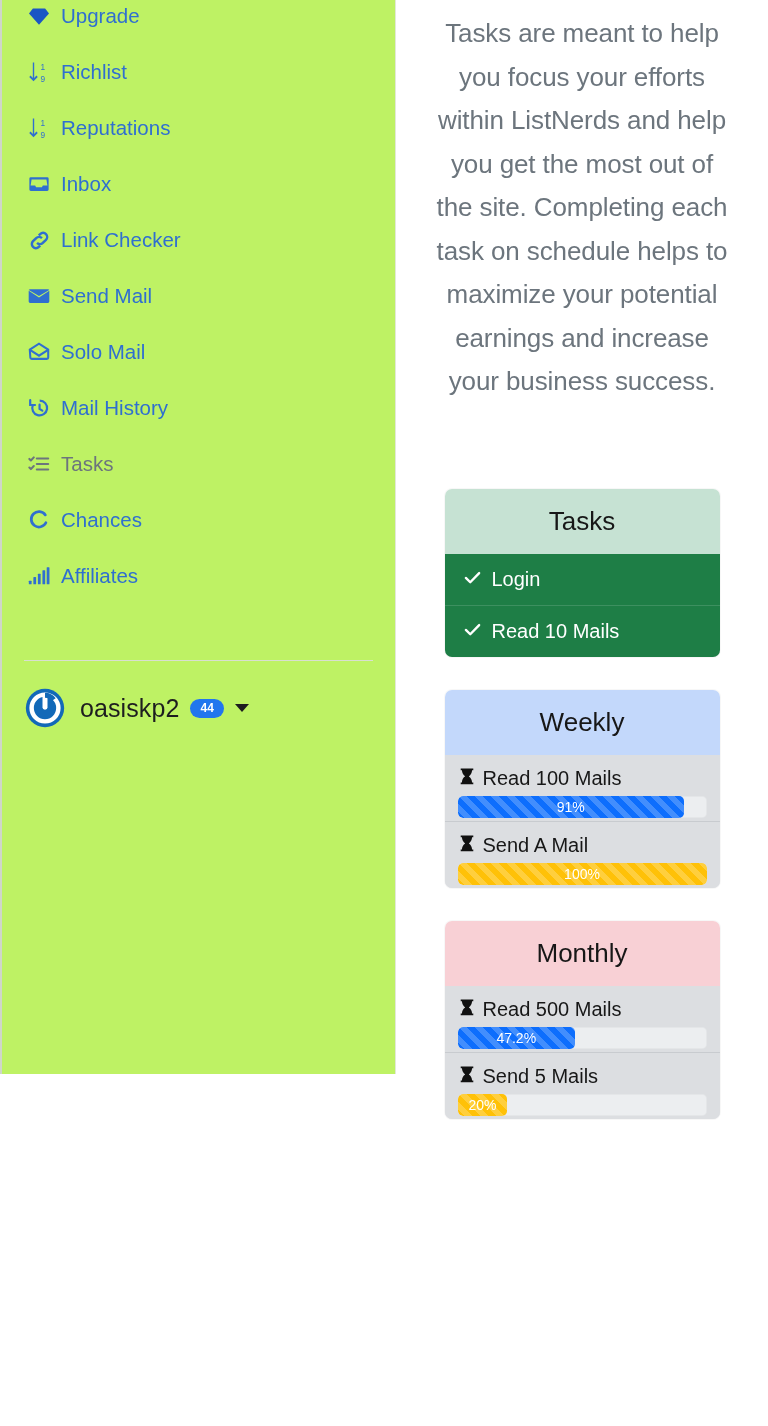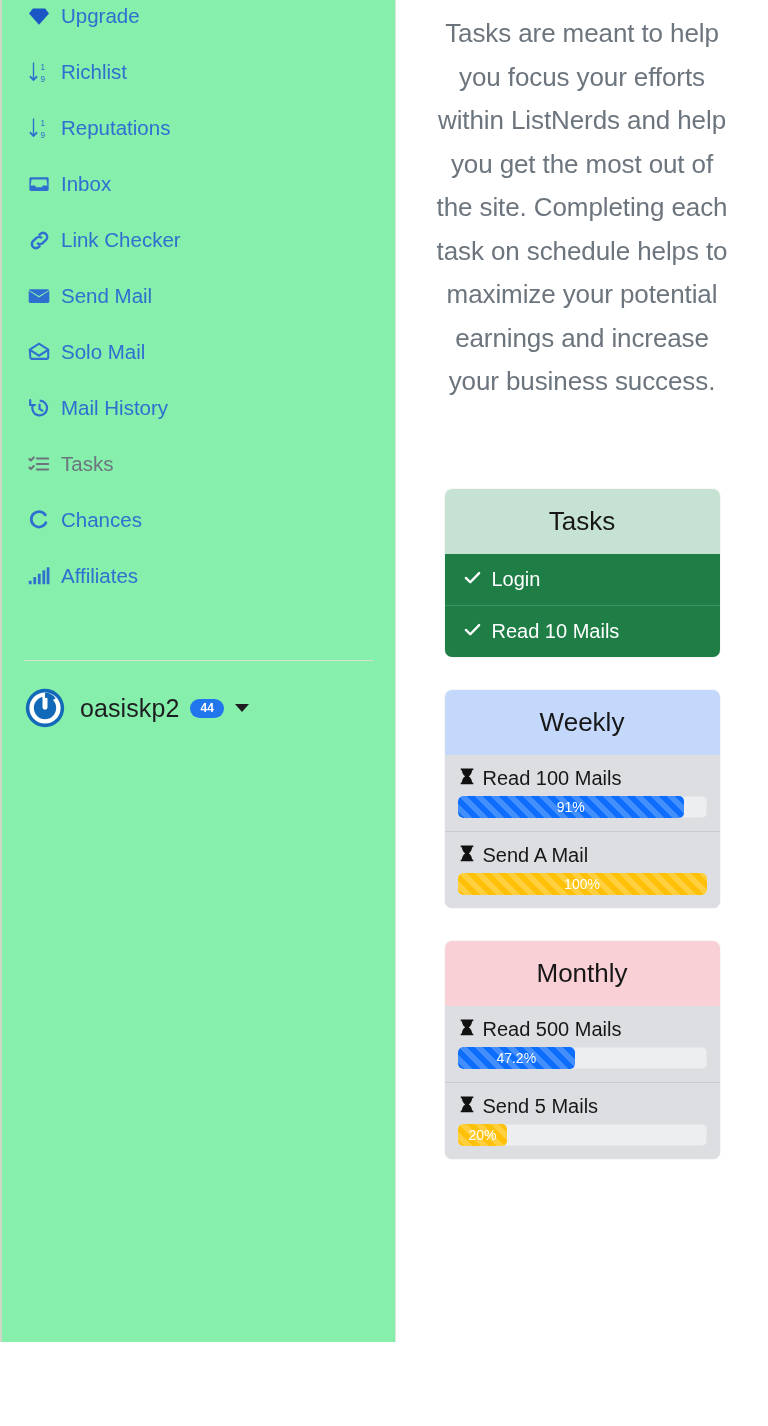--- a/index.html
+++ b/index.html
@@ -10,22 +10,22 @@
     font-family: "Liberation Sans", sans-serif;
     background: #ffffff;
     overflow: hidden;
     position: relative;
   }
   .page { display: flex; width: 768px; height: 1426px; }
 
   
   .sidebar {
     width: 396px;
-    height: 1342px;
-    background: #86efac;
+    height: 1074px;
+    background: #bef264;
     border-right: 1px solid #e2e8d8;
     border-left: 2px solid #cfd6c8;
     padding: 0 0 0 0;
     position: relative;
     flex: 0 0 396px;
   }
   .nav {
     list-style: none;
     margin: 0;
     padding: 0;
@@ -154,21 +154,21 @@
   .task-done:last-child { border-bottom: none; }
   .check {
     display: inline-block;
     margin-right: 10px;
     width: 19px;
     height: 19px;
     flex: 0 0 19px;
   }
 
   .task-prog {
-    padding: 12px 13px 13px 13px;
+    padding: 12px 13px 3px 13px;
     border-bottom: 1px solid #c8cbcf;
     background: #dcdee1;
   }
   .task-prog:last-child { border-bottom: none; }
   .task-title {
     font-size: 20px;
     color: #171717;
     display: flex;
     align-items: center;
     margin-bottom: 7px;

